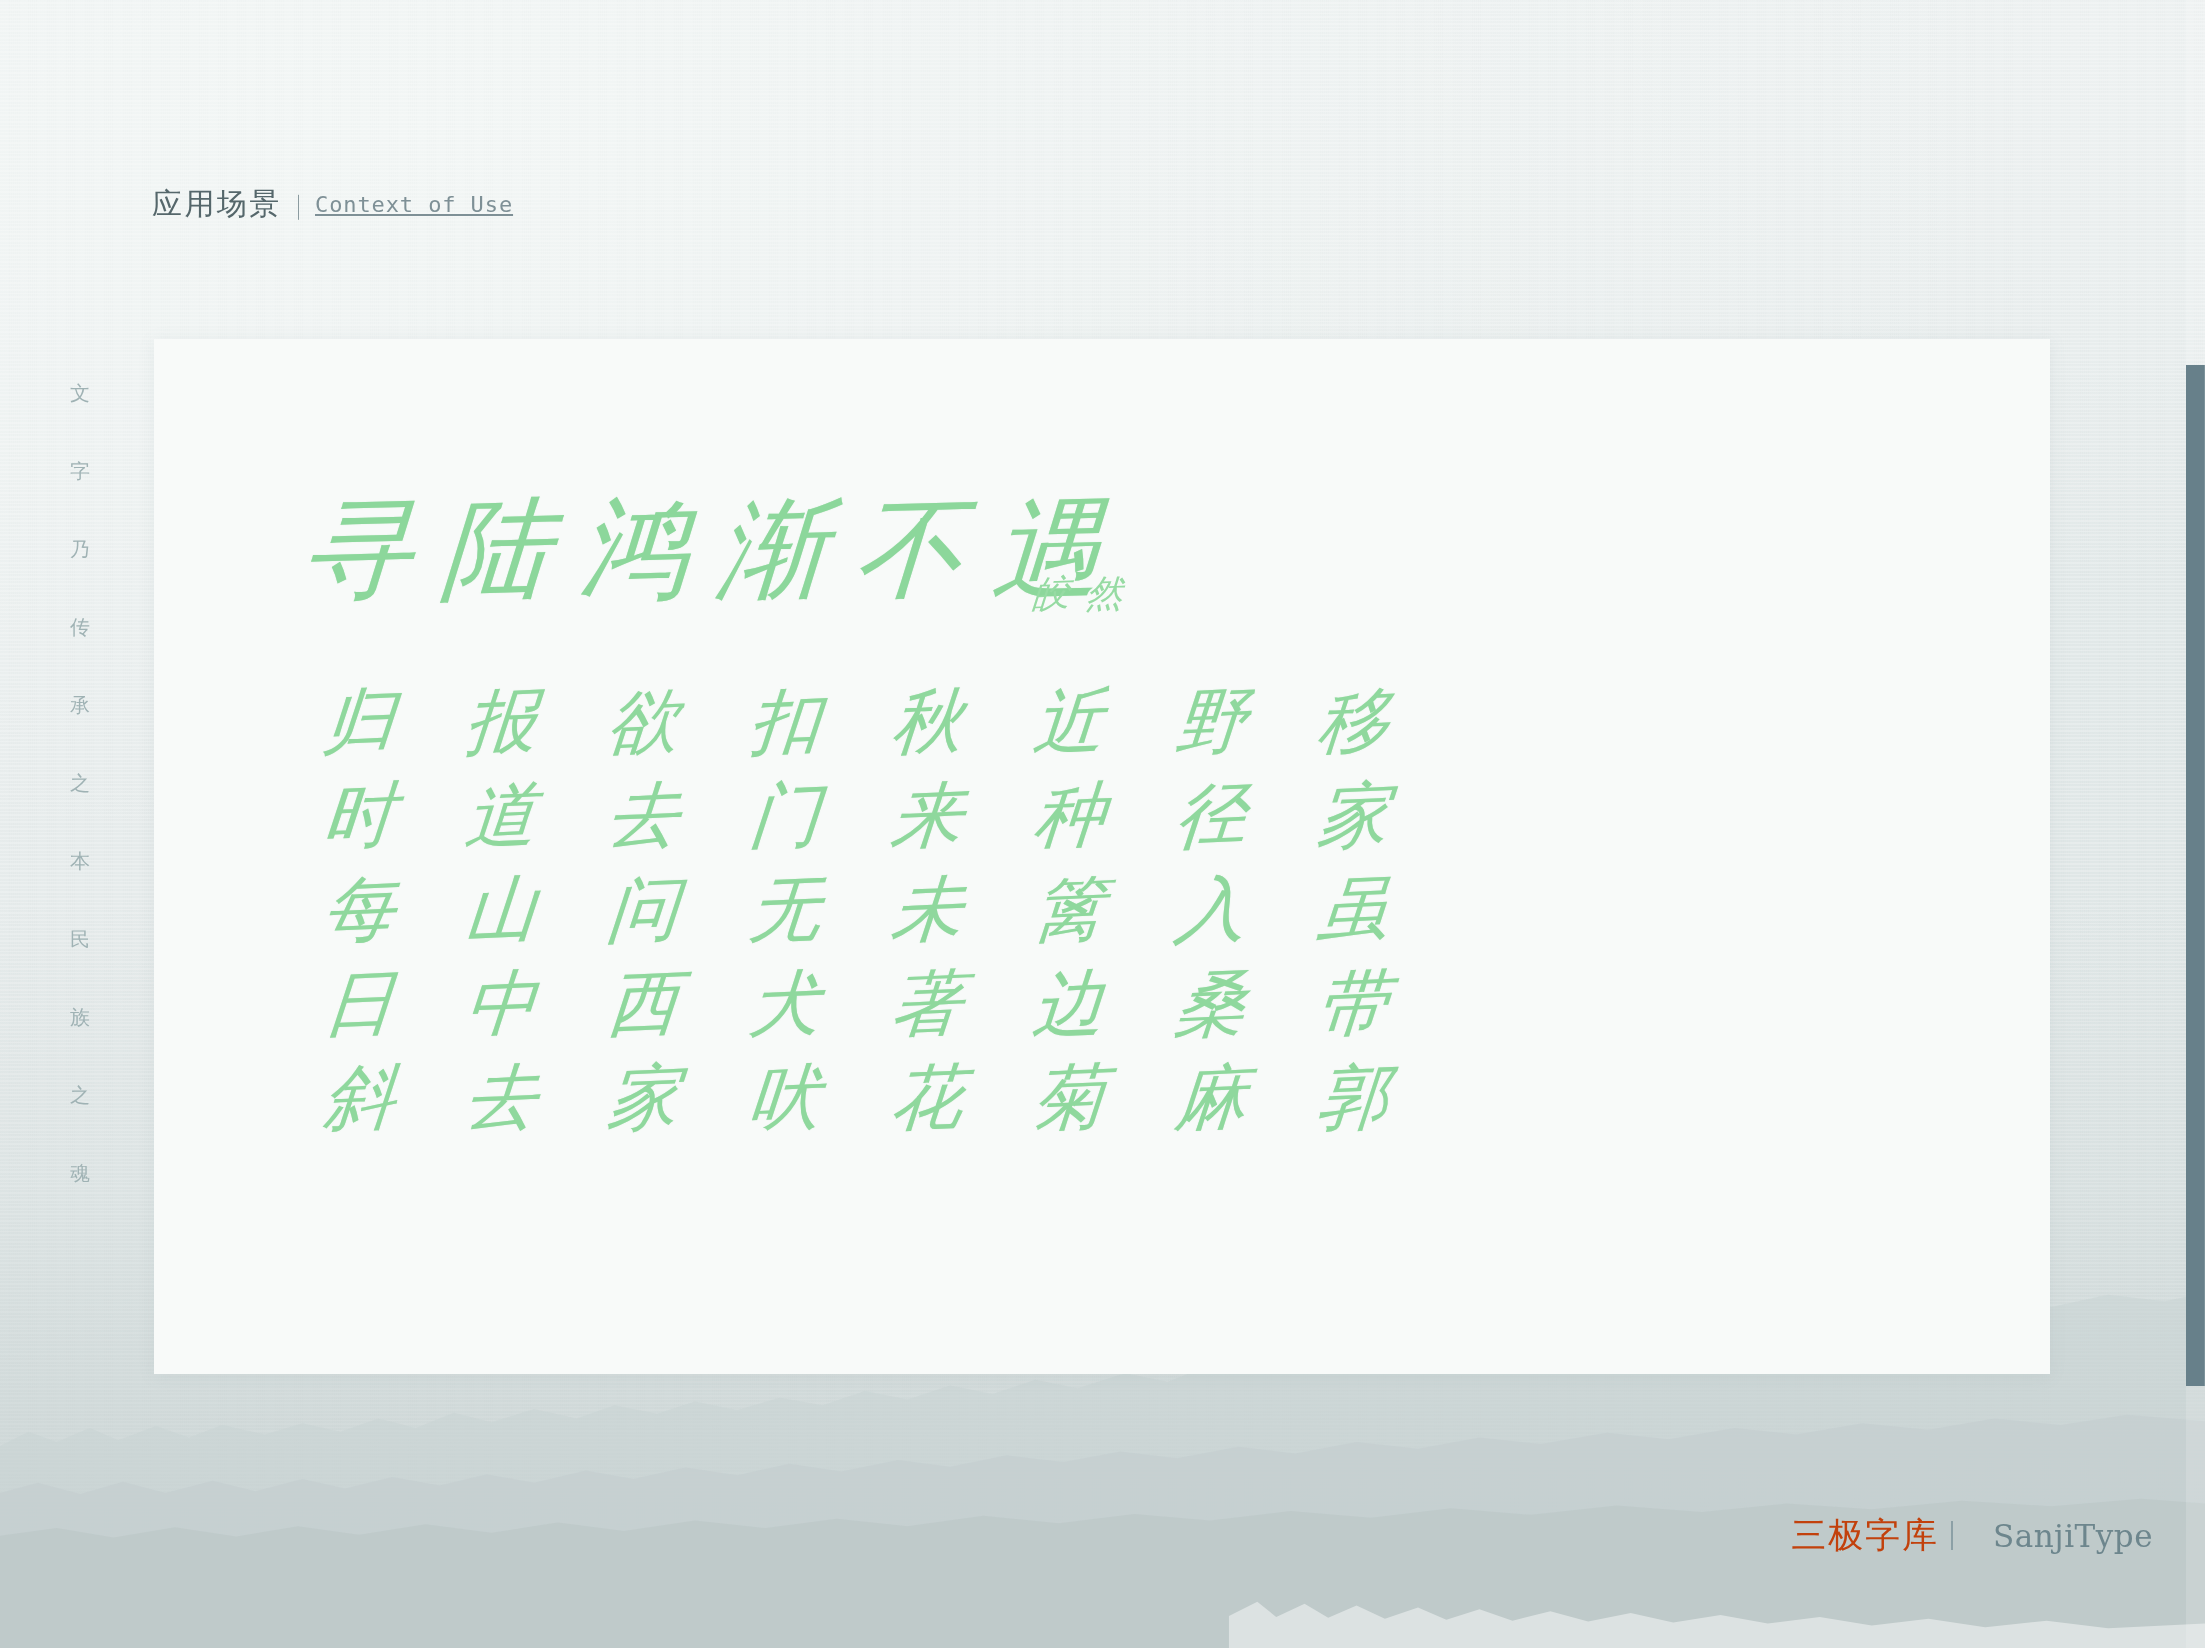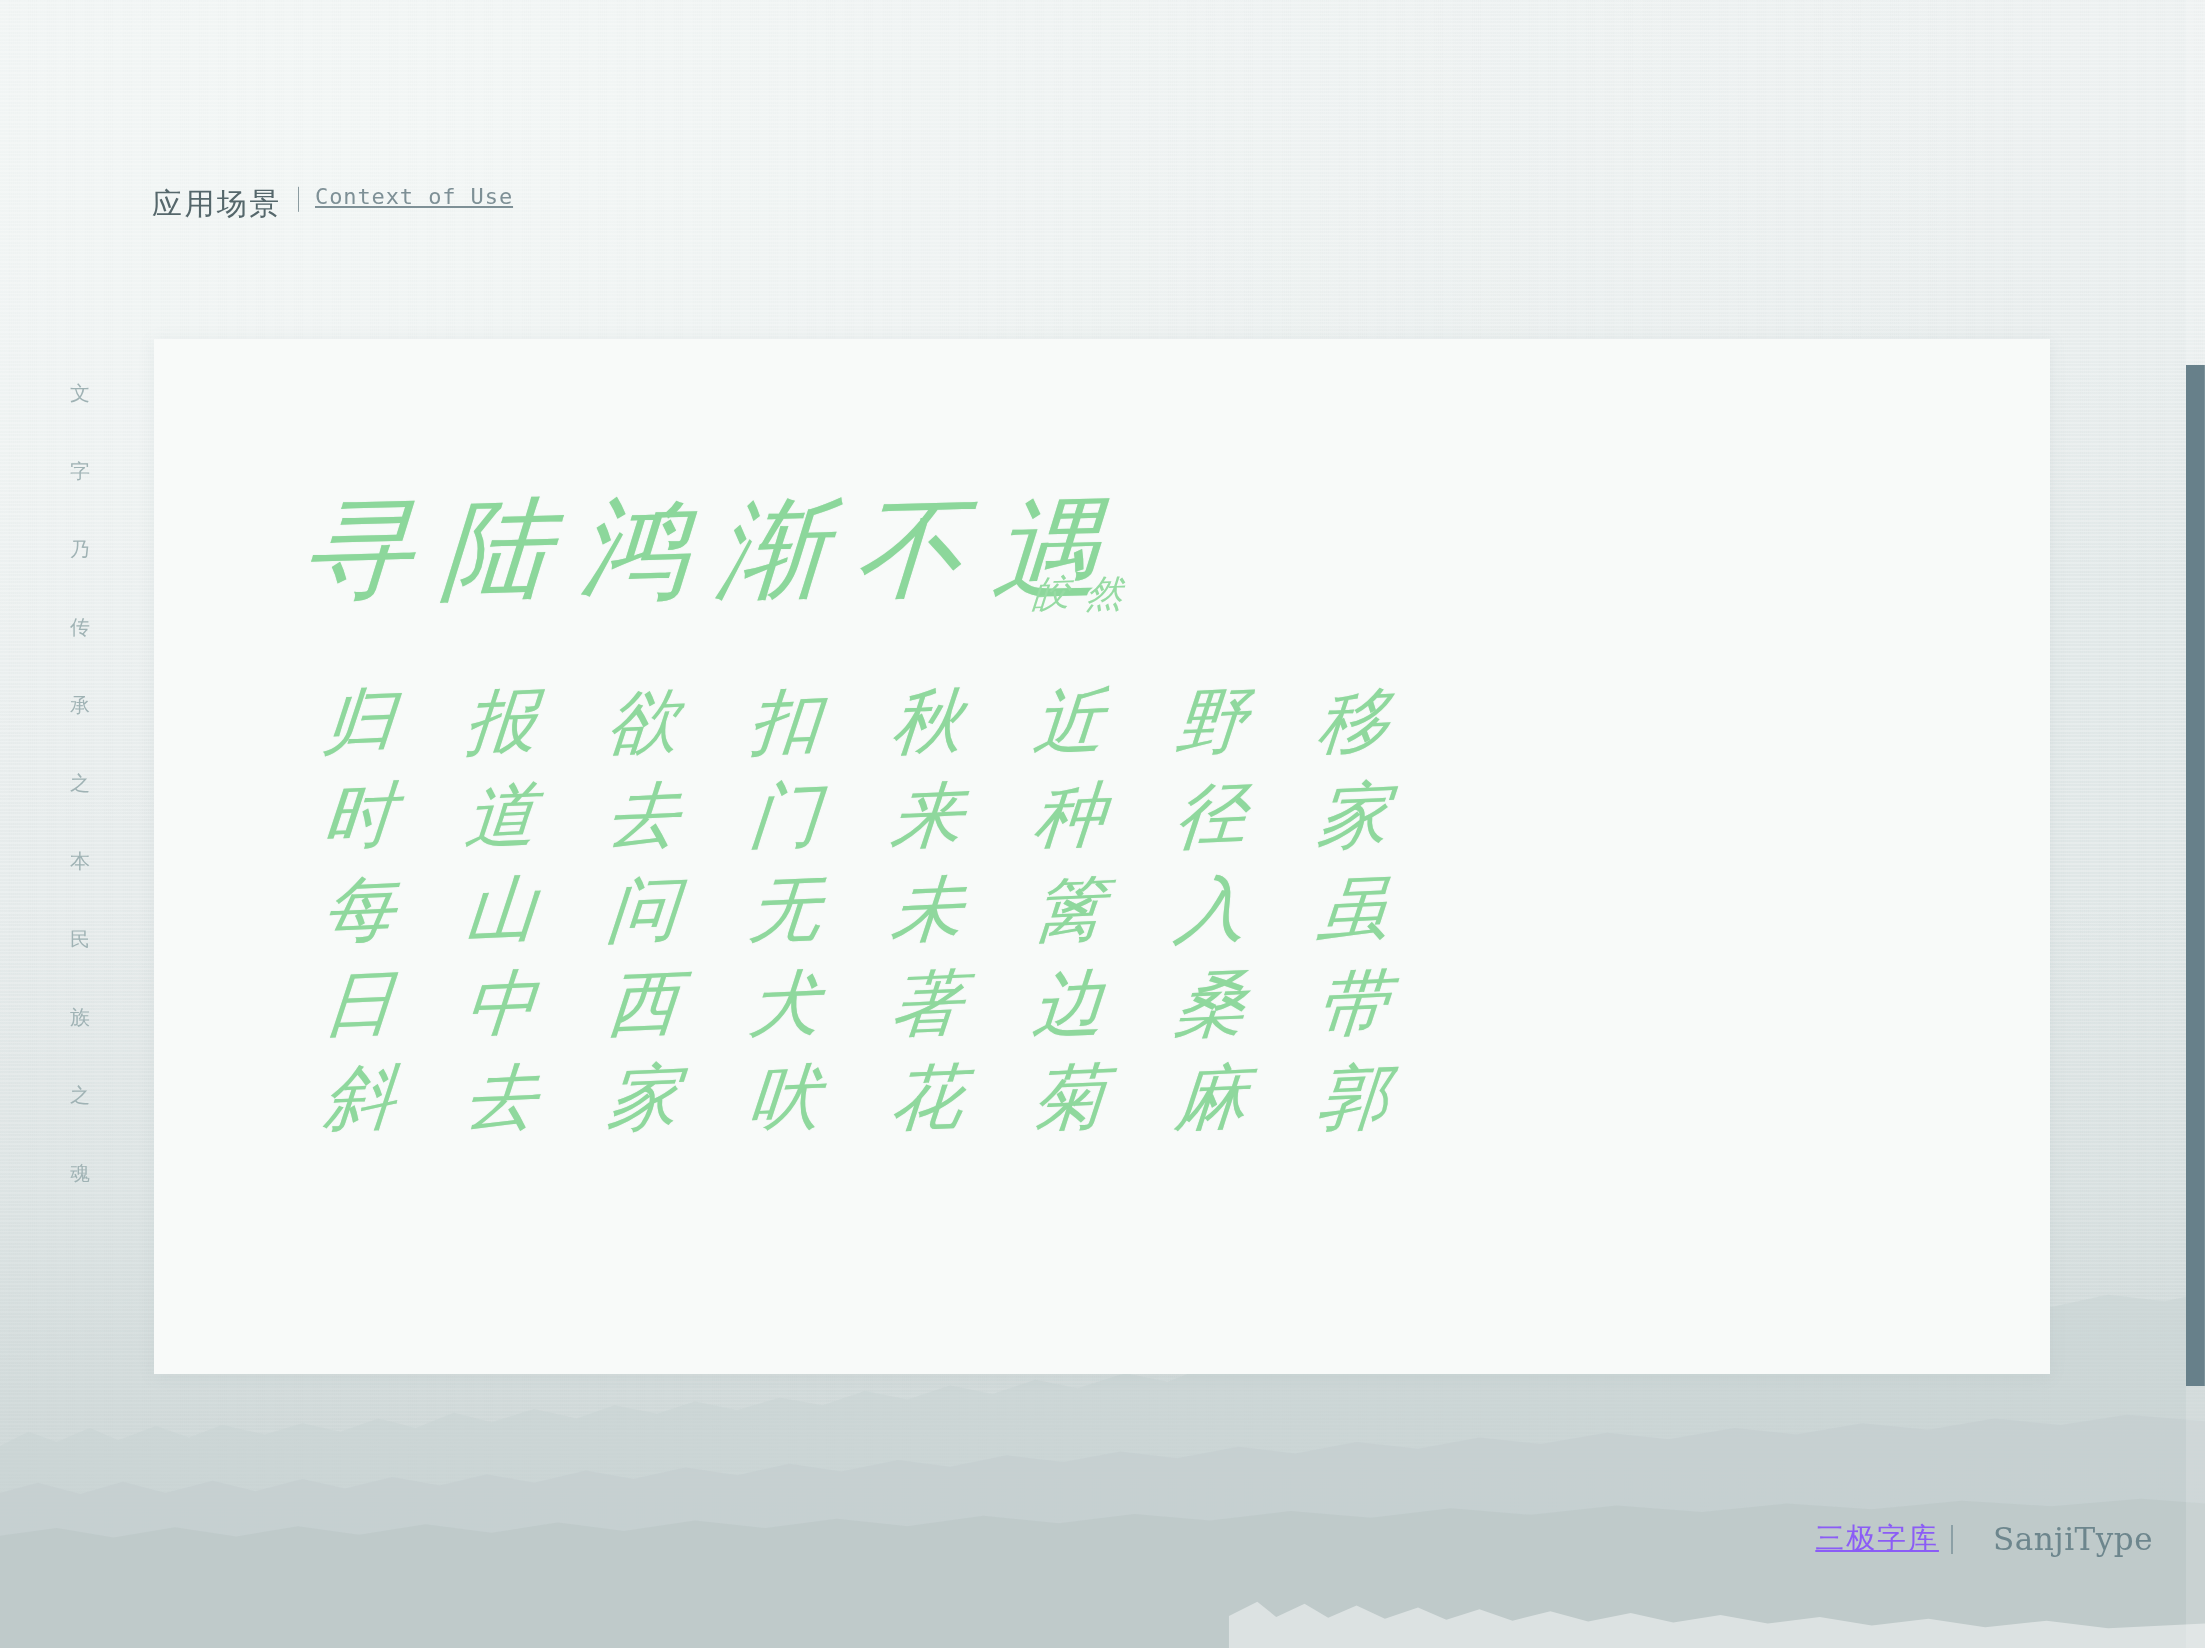--- a/index.html
+++ b/index.html
@@ -58,21 +58,21 @@
     overflow: hidden;
   }
   .ink svg { display: block; width: 100%; height: 100%; }
 
   
   .header {
     position: absolute;
     left: 152px;
     top: 184px;
     display: flex;
-    align-items: flex-start;
+    align-items: center;
     gap: 16px;
     white-space: nowrap;
   }
   .header .zh {
     font-size: 30px;
     letter-spacing: 2.4px;
     color: #55676b;
     font-weight: 400;
   }
   .header .divider {
@@ -208,24 +208,23 @@
   .brand {
     position: absolute;
     right: 52px;
     bottom: 90px;
     display: flex;
     align-items: center;
     gap: 12.3px;
     white-space: nowrap;
   }
   .brand .zh {
-    font-size: 29px;
+    font-size: 35px;
     letter-spacing: 1.9px;
-    color: #8b5cf6;
-    text-decoration: underline;
+    color: #c2410c;
   }
   .brand .bar {
     display: inline-block;
     width: 1.4px;
     height: 29px;
     background: #8ca0a6;
   }
   .brand .en {
     font-family: "DejaVu Serif", "Liberation Serif", serif;
     font-size: 31px;

